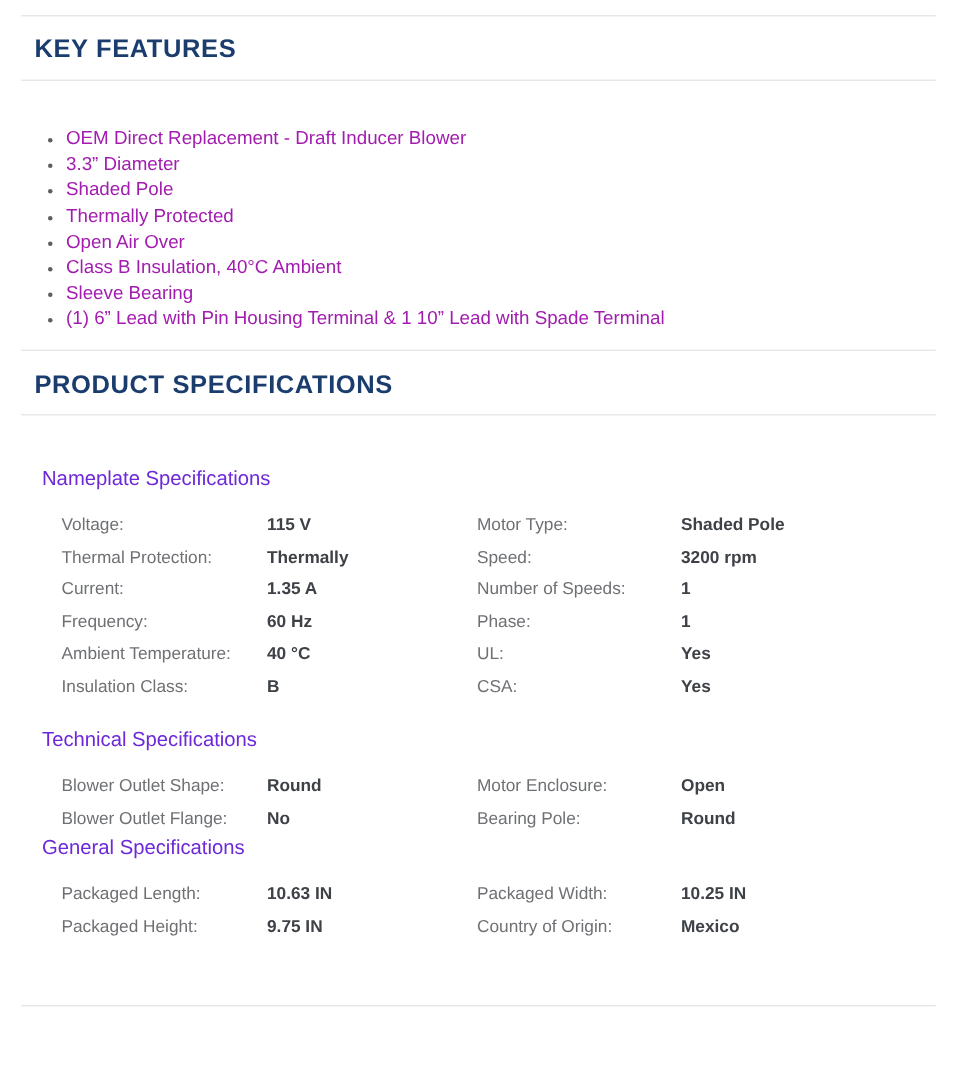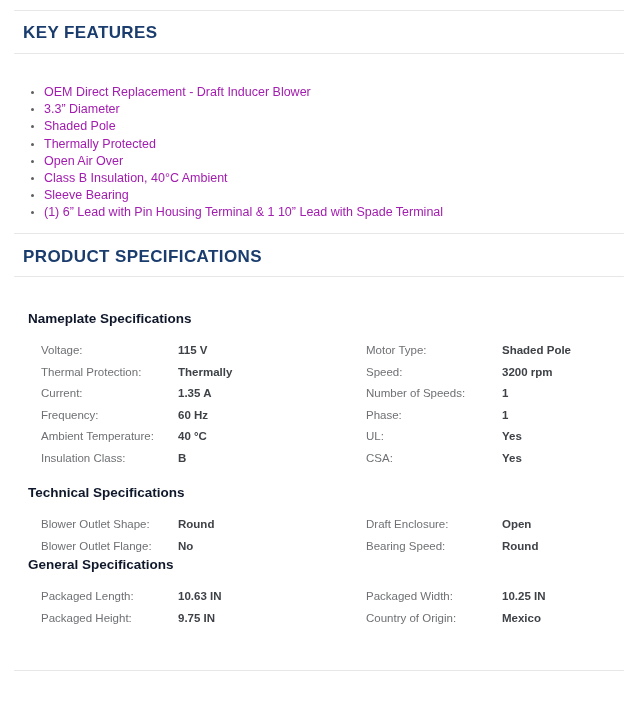--- a/index.html
+++ b/index.html
@@ -15,30 +15,30 @@
     line-height:15px; margin:14px 14px 13px 23px;
   }
   .st2 { margin-top:15px; margin-bottom:12px; }
   .features {
     list-style:disc; margin:30px 14px 0 0; padding-left:44px;
     color:#a21caf; font-size:12.5px;
   }
   .features li { line-height:17.2px; }
   .features li::marker { color:#5f5f5f; font-size:10px; }
   .subheading {
-    font-size:13.5px; font-weight:bold; color:#0f172a;
+    font-size:13.5px; font-weight:normal; color:#6d28d9;
     line-height:16px; margin:34px 14px 0 28px;
   }
   .sh2 { margin-top:16px; }
   .sh3 { margin-top:0; }
   .spec-table { margin:13px 14px 0 41px; }
   .spec-row { display:flex; height:21.5px; align-items:center; font-size:11.5px; }
   .spec-label { color:#6e7073; }
   .spec-value { font-weight:bold; color:#3e4247; }
-  .col0 { width:137px; } .col1 { width:140px; } .col2 { width:136px;margin-left:48px; } .col3 { flex:1; }
+  .col0 { width:137px; } .col1 { width:140px; } .col2 { width:136px; } .col3 { flex:1; }
   .d5 { margin-top:41px; }
 </style>
 </head>
 <body>
 
 <div class="divider d1"></div>
 
 <h2 class="section-title">KEY FEATURES</h2>
 
 <div class="divider"></div>
@@ -98,27 +98,27 @@
       <span class="spec-label col2">CSA:</span>
       <span class="spec-value col3">Yes</span>
     </div>
   </div>
 
 <h3 class="subheading sh2">Technical Specifications</h3>
 <div class="spec-table">
     <div class="spec-row">
       <span class="spec-label col0">Blower Outlet Shape:</span>
       <span class="spec-value col1">Round</span>
-      <span class="spec-label col2">Draft Enclosure:</span>
+      <span class="spec-label col2">Motor Enclosure:</span>
       <span class="spec-value col3">Open</span>
     </div>
     <div class="spec-row">
       <span class="spec-label col0">Blower Outlet Flange:</span>
       <span class="spec-value col1">No</span>
-      <span class="spec-label col2">Bearing Speed:</span>
+      <span class="spec-label col2">Bearing Pole:</span>
       <span class="spec-value col3">Round</span>
     </div>
   </div>
 
 <h3 class="subheading sh3">General Specifications</h3>
 <div class="spec-table">
     <div class="spec-row">
       <span class="spec-label col0">Packaged Length:</span>
       <span class="spec-value col1">10.63 IN</span>
       <span class="spec-label col2">Packaged Width:</span>

